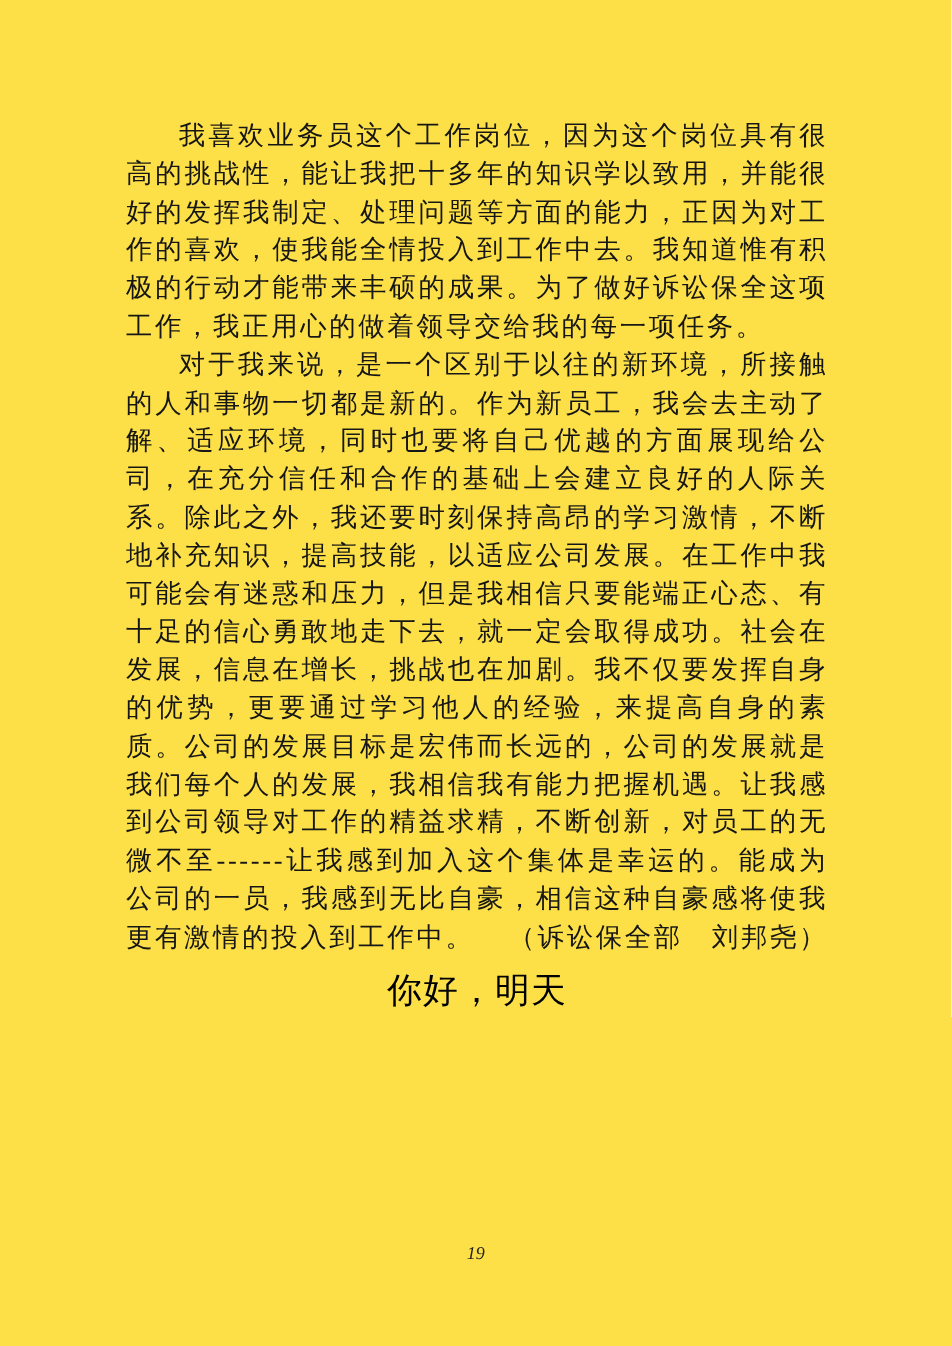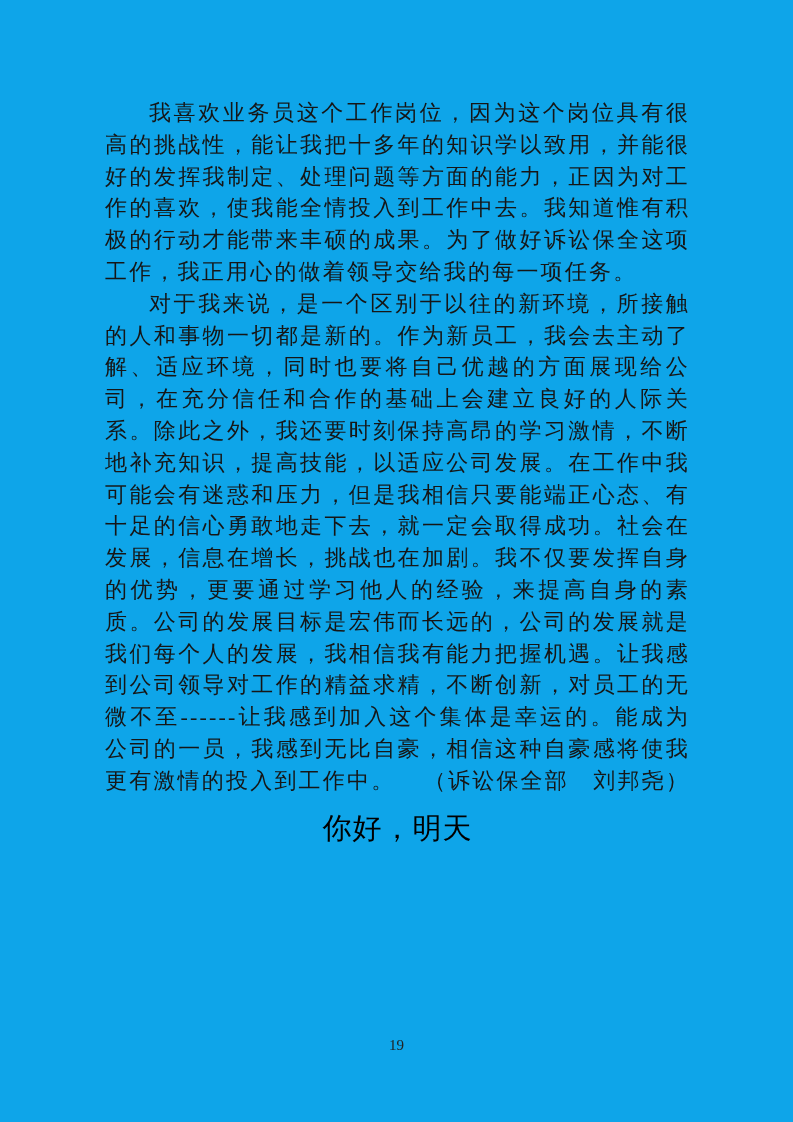--- a/index.html
+++ b/index.html
@@ -4,21 +4,21 @@
 <style>
   html, body {
     margin: 0;
     padding: 0;
     background: #ffffff;
   }
   .page {
     position: relative;
     width: 793px;
     height: 1122px;
-    background: #0ea5e9;
+    background: #fde047;
     overflow: hidden;
     color: #161616;
   }
   .content {
     position: absolute;
     left: 105px;
     top: 97px;
     width: 585px;
   }
   .body-para {
@@ -37,37 +37,38 @@
     display: block;
     clear: both;
   }
   .signature {
     float: right;
     text-indent: 0;
     white-space: nowrap;
   }
   .article-title {
     margin: 10px 0 26px 0;
-    font-family: Liberation Sans, sans-serif;
+    font-family: Liberation Mono, monospace;
     font-size: 29px;
     font-weight: 500;
     line-height: 42px;
     letter-spacing: 1px;
     text-align: center;
     color: #000000;
   }
   .page-number {
     position: absolute;
     left: 0;
     top: 1037px;
     width: 100%;
     text-align: center;
     font-family: "Liberation Serif", "DejaVu Serif", serif;
     font-size: 15px;
     color: #222222;
+    font-style: italic;
   }
 </style>
 </head>
 <body>
 
 <div class="page">
   <div class="content">
 
     <p class="body-para">我喜欢业务员这个工作岗位，因为这个岗位具有很高的挑战性，能让我把十多年的知识学以致用，并能很好的发挥我制定、处理问题等方面的能力，正因为对工作的喜欢，使我能全情投入到工作中去。我知道惟有积极的行动才能带来丰硕的成果。为了做好诉讼保全这项工作，我正用心的做着领导交给我的每一项任务。</p>
 

